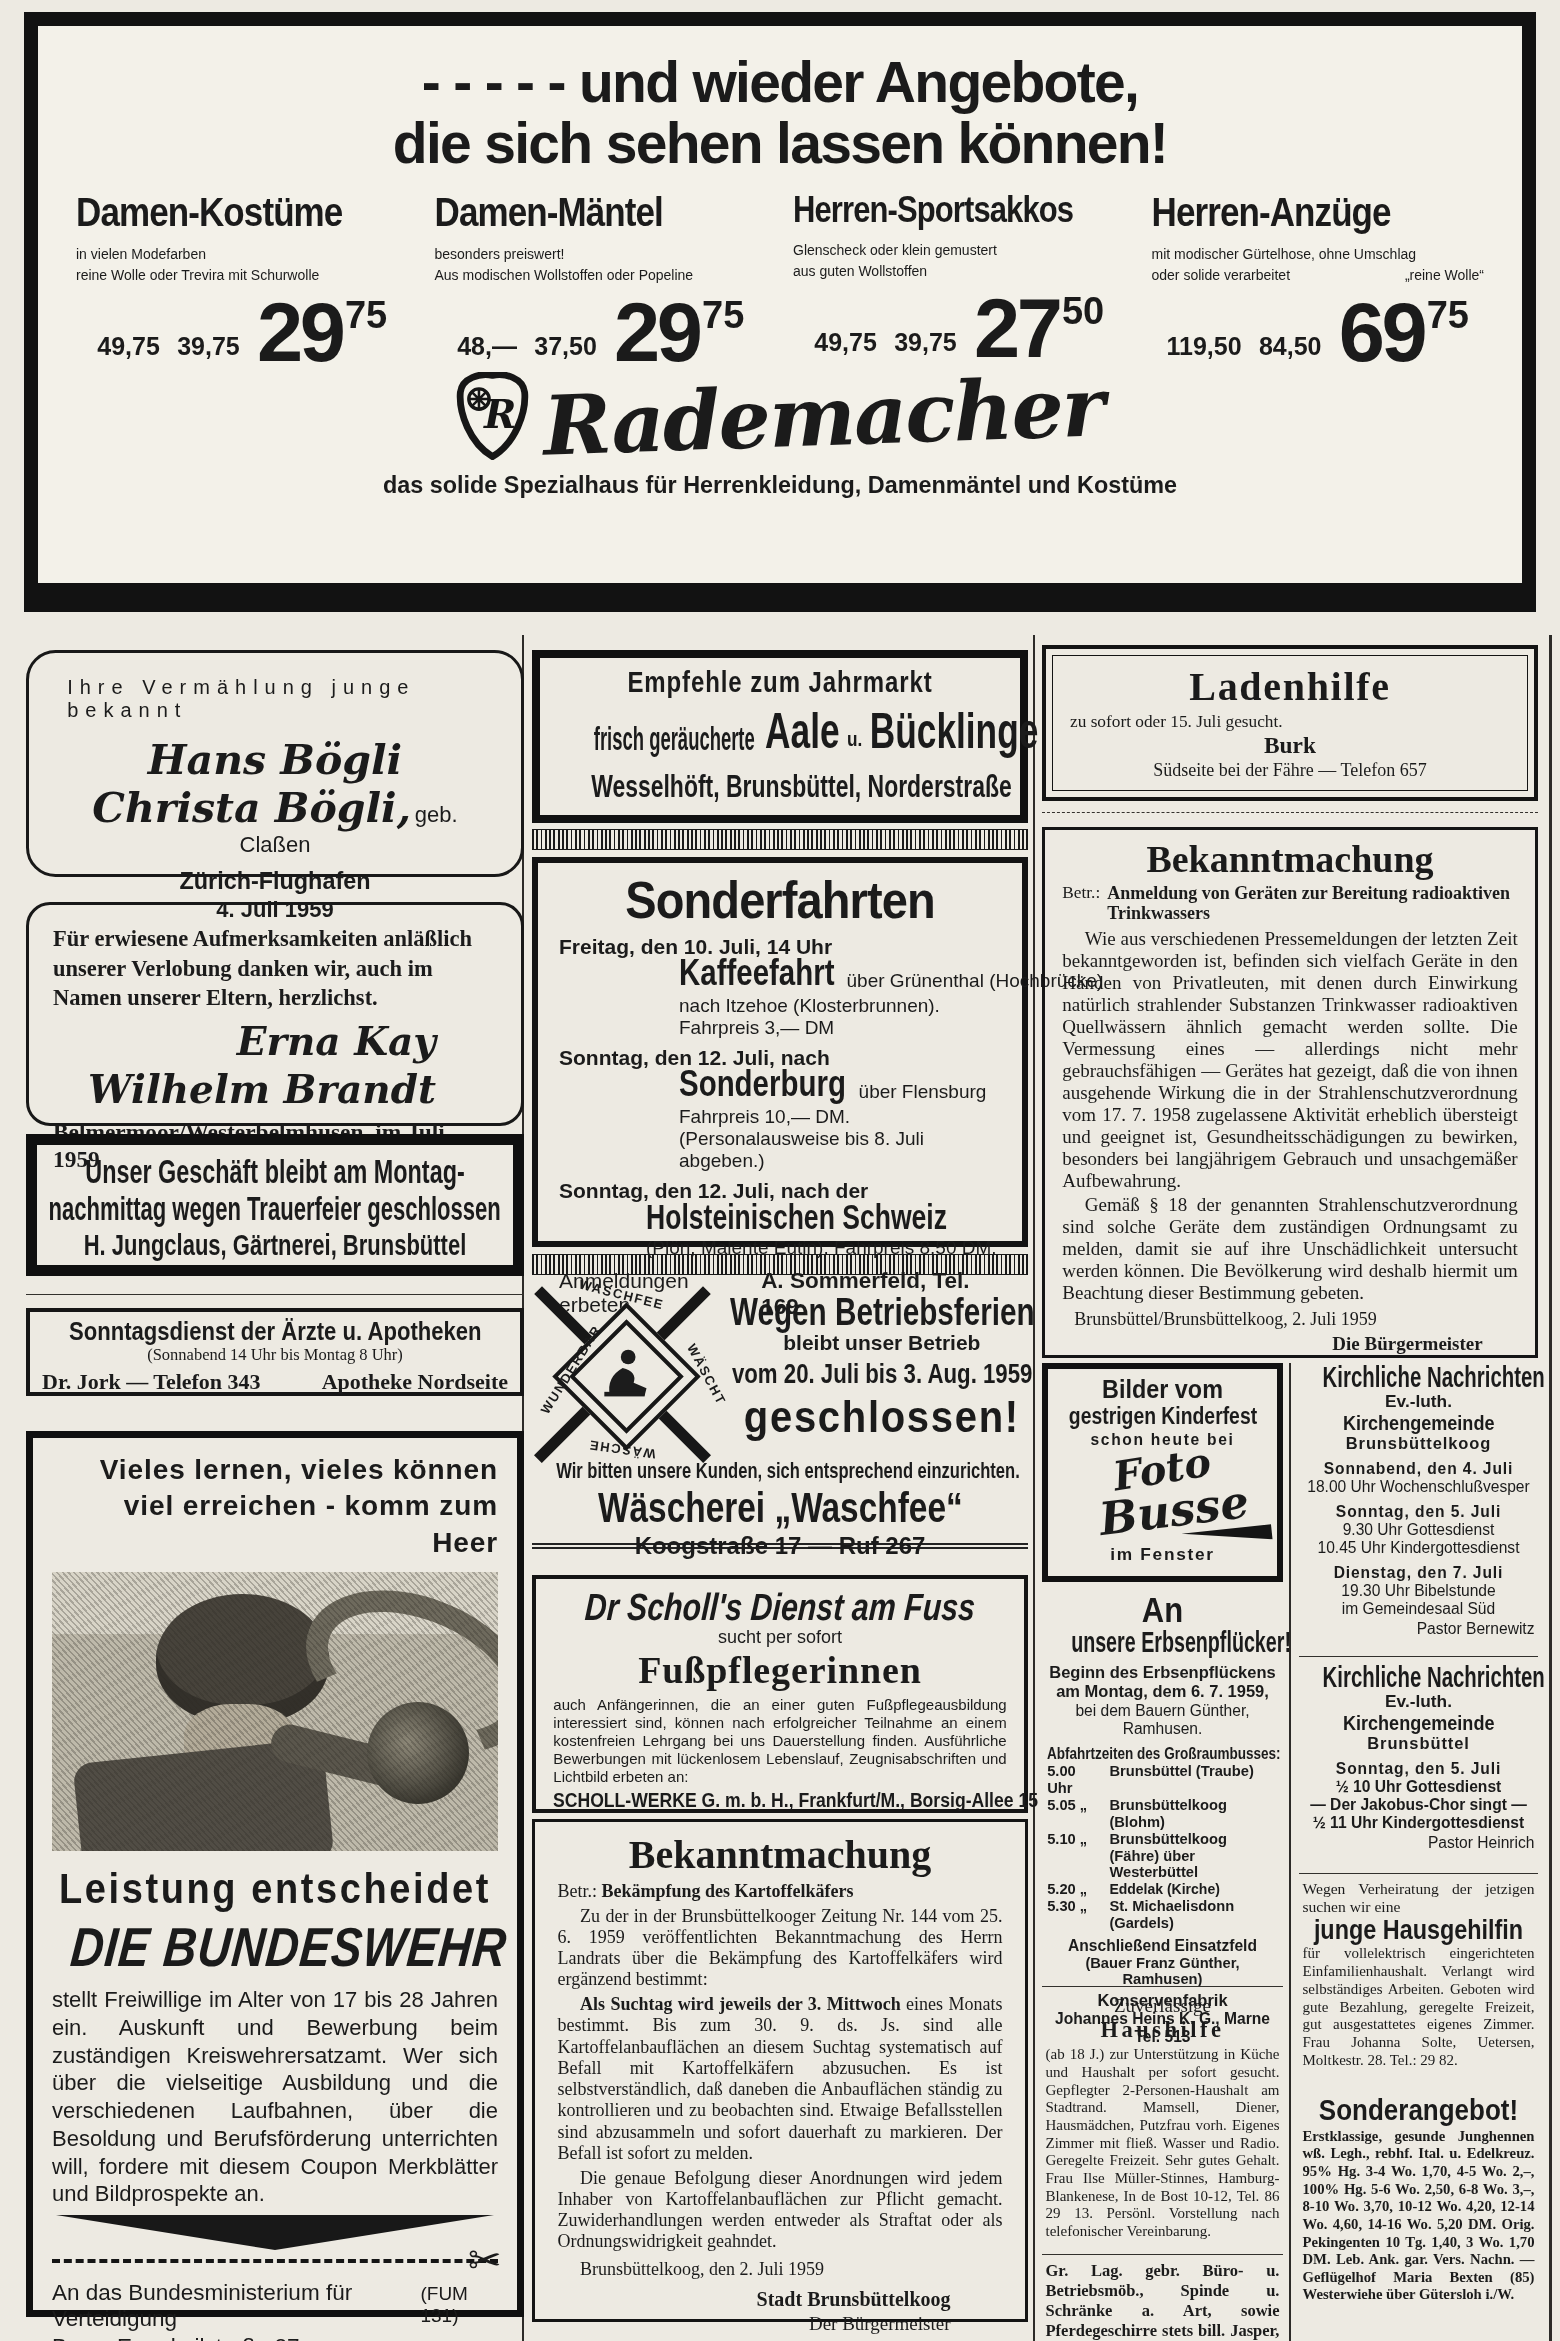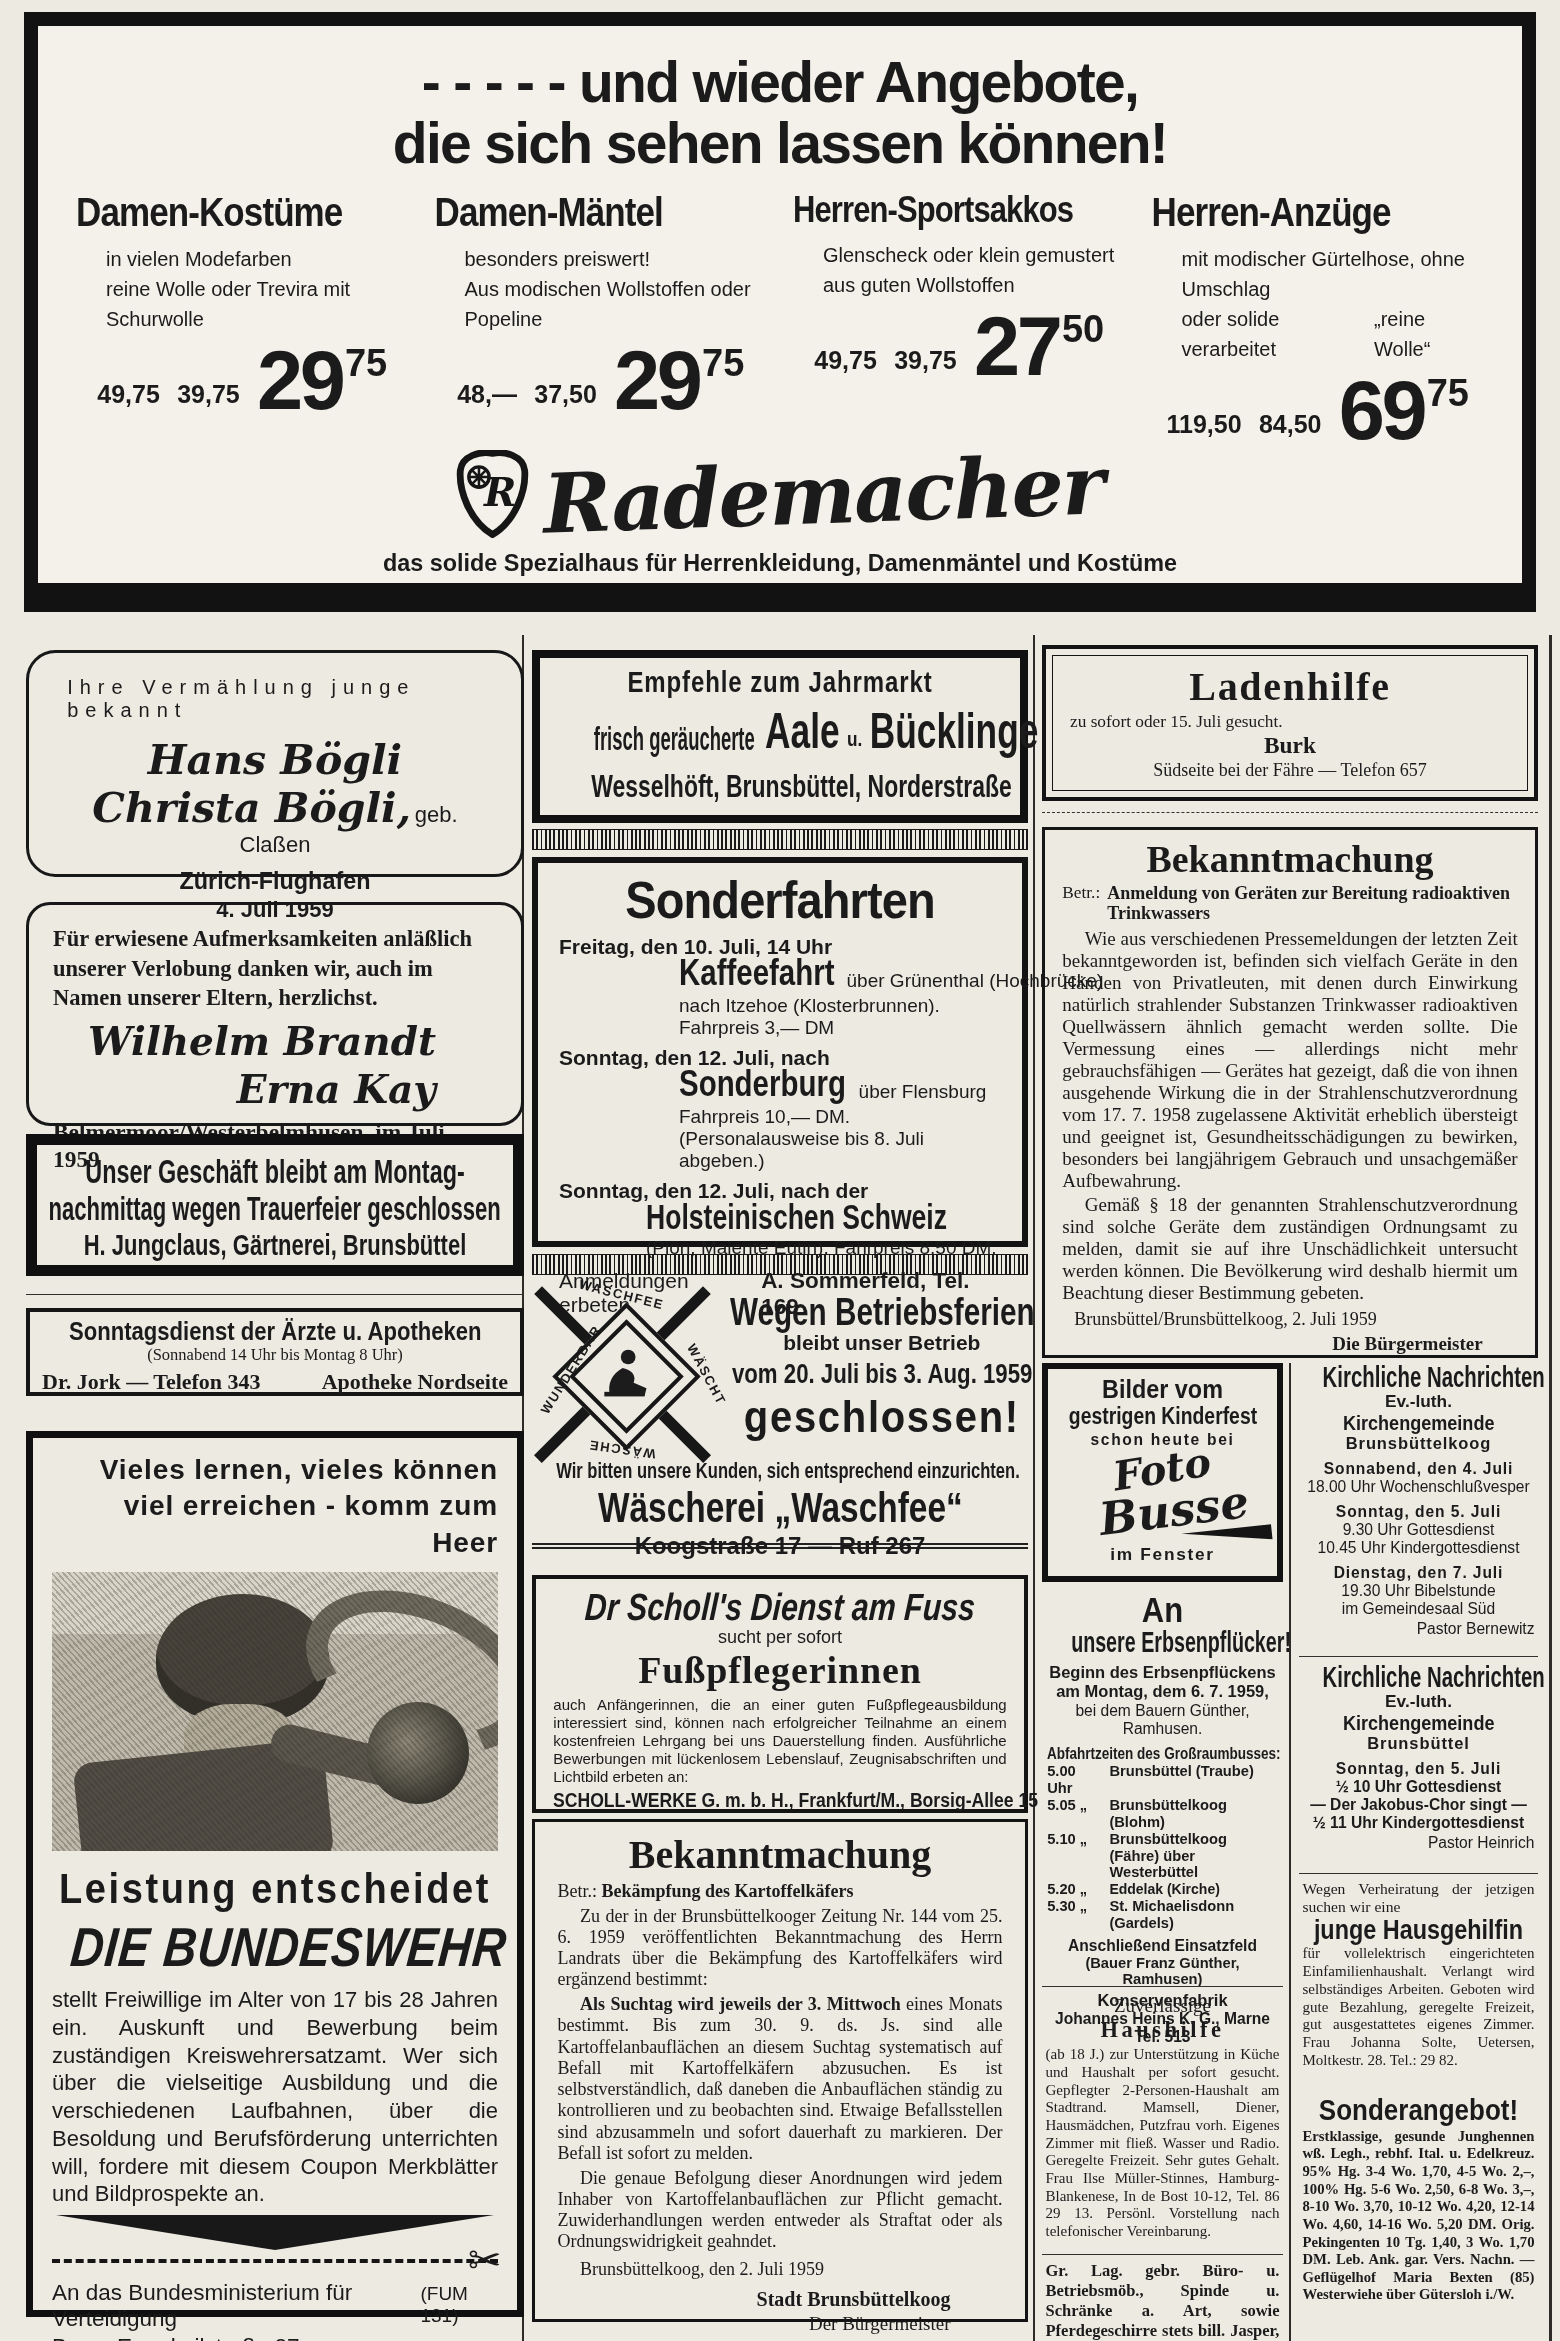--- a/index.html
+++ b/index.html
@@ -15,21 +15,21 @@
   .rule{background:#2d2b28;}
   .stripe{background:repeating-linear-gradient(90deg,#191919 0 1.7px,transparent 1.7px 4.3px);
           border-top:1.7px solid #191919;border-bottom:1.7px solid #191919;}
   
   #banner{left:24px;top:12px;width:1512px;height:600px;border:14px solid #121212;
           border-bottom:29.5px solid #121212;background:#f3f1e9;}
   .headline{font-size:57px;font-weight:bold;letter-spacing:-1.7px;line-height:1.07;text-align:center;margin-top:26px;}
   .products{display:flex;gap:26px;margin:21px 38px 0 38px;}
   .prod{flex:1;}
   .pname{font-weight:bold;white-space:nowrap;transform:scaleY(1.18);transform-origin:left bottom;letter-spacing:-0.9px;}
-  .pdesc{font-size:20px;line-height:1.5;margin-top:8.7px;margin-left:30px;}
+  .pdesc{font-size:14px;line-height:1.5;margin-top:8.7px;}
   .prices{display:flex;align-items:flex-end;justify-content:center;gap:17.3px;margin-top:15.6px;}
   .old{font-size:25px;font-weight:600;padding-bottom:5.2px;}
   .big{font-size:83px;font-weight:bold;letter-spacing:-3.5px;line-height:.78;}
   .psup{font-size:38px;font-weight:bold;letter-spacing:0;position:relative;top:-33px;margin-left:2.6px;display:inline-block;line-height:0;}
   .photo{position:relative;height:279px;background:linear-gradient(#d8d4c7 0 62px,#beb9aa 62px 100%);overflow:hidden;}
   .photo:after{content:"";position:absolute;inset:0;
      background:repeating-linear-gradient(48deg,rgba(45,42,36,.28) 0 1.7px,transparent 1.7px 4.3px);}
   .hl{height:0;border-top:1.7px solid #33312d;}
   .dia{position:absolute;border:4.3px solid #171717;transform:rotate(45deg);background:#edeae2;}
   .xb{position:absolute;width:239px;height:11.3px;background:#171717;left:-33px;top:80px;}
@@ -122,22 +122,22 @@
       <span class="scr" style="font-size:41px;">Christa Bögli,</span>
       <span style="font-size:22px;">geb. Claßen</span>
     </div>
     <div class="ctr b" style="font-size:23.4px;margin-top:10.4px;">Zürich-Flughafen</div>
     <div class="ctr b" style="font-size:22px;margin-top:1.7px;">4. Juli 1959</div>
   </div>
 
   <div class="abs" style="left:26px;top:902px;width:498px;height:224px;border:3.5px solid #181818;border-radius:24px;padding:19px 24px;">
     <div class="ser" style="font-size:22.5px;line-height:1.32;font-weight:600;">Für erwiesene Aufmerksamkeiten anläßlich unserer Verlobung danken wir, auch im Namen unserer Eltern, herzlichst.</div>
     <div style="text-align:right;padding-right:61px;line-height:1.25;margin-top:3.5px;">
+      <div class="scr" style="font-size:39px;">Erna Kay</div>
       <div class="scr" style="font-size:39px;">Wilhelm Brandt</div>
-      <div class="scr" style="font-size:39px;">Erna Kay</div>
     </div>
     <div class="ser b" style="font-size:23.4px;margin-top:5.2px;">Belmermoor/Westerbelmhusen, im Juli 1959</div>
   </div>
 
   <div class="abs ctr" style="left:26px;top:1134px;width:498px;height:142px;border:11.3px solid #101010;padding:8.7px 3.5px;line-height:1.62;">
     <span class="sqz b" style="font-size:23.4px;transform:scale(1,1.45);">Unser Geschäft bleibt am Montag-</span><br>
     <span class="sqz b" style="font-size:22.5px;transform:scale(0.98,1.45);">nachmittag wegen Trauerfeier geschlossen</span><br>
     <span class="sqz b" style="font-size:22px;transform:scale(1,1.3);">H. Jungclaus, Gärtnerei, Brunsbüttel</span>
   </div>
 

